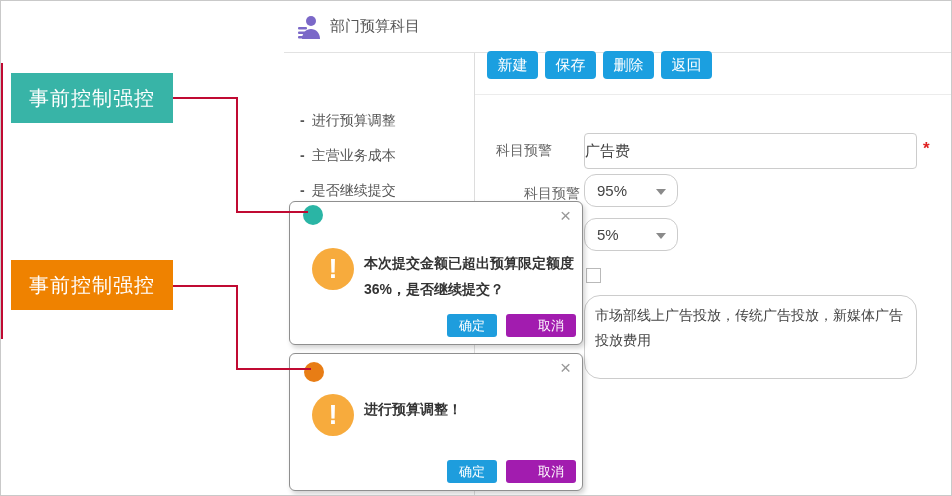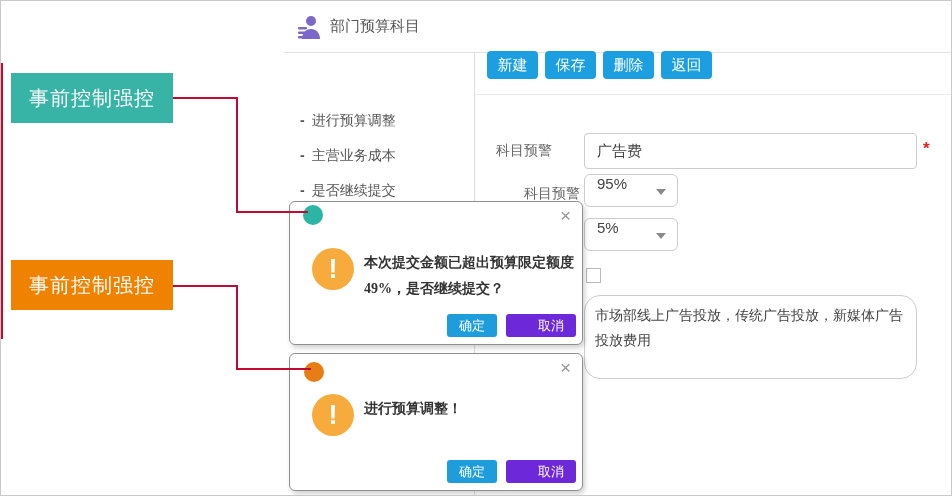--- a/index.html
+++ b/index.html
@@ -27,26 +27,26 @@
   
   .toolbar{ position:absolute; left:486px; top:50px; display:flex; gap:7px; }
   .tb-btn{ min-width:51px; height:28px; border:none; border-radius:4px; background:#1b9fe0;
            color:#fff; font-size:15px; font-family:inherit; padding:0 10px; cursor:pointer; }
 
   
   .form-label{ position:absolute; font-size:14px; color:#666; }
   .lbl-name{ left:495px; top:141px; }
   .lbl-warn{ left:495px; top:184px;margin-left:28px; }
   .text-input{ position:absolute; left:583px; top:132px; width:333px; height:36px;
-               border:1px solid #ccc; border-radius:4px; padding:0 12px; font-size:15px;
+               border:1px solid #ccc; border-radius:4px; padding:0 0; font-size:15px;
                color:#444; font-family:inherit; background:#fff; }
   .required{ position:absolute; left:922px; top:138px; color:#e02020; font-size:17px; font-weight:bold; }
   .select{ position:absolute; left:583px; width:94px; height:33px; border:1px solid #ccc;
-           border-radius:6px; background:#fff; font-size:15px; color:#444;
-           display:flex; padding:0 12px; cursor:pointer; }
+           border-radius:12px; background:#fff; font-size:15px; color:#444;
+           display:flex; align-items:center; padding:0 12px; cursor:pointer; }
   .sel-1{ top:173px; } .sel-2{ top:217px; }
   .caret{ position:absolute; right:11px; top:14px; width:0; height:0;
           border-left:5px solid transparent; border-right:5px solid transparent;
           border-top:6px solid #8a8a8a; }
   .checkbox{ position:absolute; left:585px; top:267px; width:15px; height:15px;
              border:1px solid #b9b9b9; background:#fff; cursor:pointer; }
   .textarea{ position:absolute; left:583px; top:294px; width:333px; height:84px;
              border:1px solid #ccc; border-radius:16px; padding:7px 10px; font-size:14px;
              line-height:25px; color:#444; background:#fff; }
 
@@ -78,25 +78,25 @@
   .dot-orange{ left:14px; top:8px; background:#e87d15; }
   .dlg-close{ position:absolute; right:11px; top:3px; font-size:19px; color:#999;
               cursor:pointer; line-height:22px; }
   .warn-icon{ position:absolute; left:22px; width:42px; height:42px; border-radius:50%;
               background:#f7ab3d; color:#fff; font-size:27px; font-weight:bold;
               display:flex; align-items:center; justify-content:center; }
   .dlg-1 .warn-icon{ top:46px; } .dlg-2 .warn-icon{ top:40px; }
   .dlg-msg{ position:absolute; left:74px; right:6px; font-size:14px; font-weight:bold;
             color:#333; line-height:26px; }
   .dlg-1 .dlg-msg{ top:48px; } .dlg-2 .dlg-msg{ top:42px; }
-  .dlg-msg div{ white-space:nowrap;font-family:Liberation Serif, serif; }
+  .dlg-msg div{ white-space:nowrap; }
   .dlg-btns{ position:absolute; right:6px; bottom:7px; display:flex; gap:9px; }
   .dlg-btn{ height:23px; border:none; border-radius:3px; color:#fff; font-size:13px;
             font-family:Liberation Serif, serif; padding:0 12px; cursor:pointer; }
-  .btn-ok{ background:#1e9ddd; } .btn-cancel{ background:#6d28d9;padding-left:32px; }
+  .btn-ok{ background:#1e9ddd; } .btn-cancel{ background:#a21caf;padding-left:32px; }
 </style>
 </head>
 <body>
 
 <div class="stage">
 
   <div class="edge-line"></div>
 
   <div class="header">
     <span style="display:inline-flex;">
@@ -159,21 +159,21 @@
   <div class="cline l2a"></div>
   <div class="cline l2b"></div>
   <div class="cline l2c"></div>
 
   <div class="dialog dlg-1">
     <span class="dot dot-teal"></span>
     <span class="dlg-close">×</span>
     <div class="warn-icon">!</div>
     <div class="dlg-msg">
       <div>本次提交金额已超出预算限定额度</div>
-      <div>49%，是否继续提交？</div>
+      <div>36%，是否继续提交？</div>
     </div>
     <div class="dlg-btns">
       <button class="dlg-btn btn-ok">确定</button>
       <button class="dlg-btn btn-cancel">取消</button>
     </div>
   </div>
 
   <div class="dialog dlg-2">
     <span class="dot dot-orange"></span>
     <span class="dlg-close">×</span>

